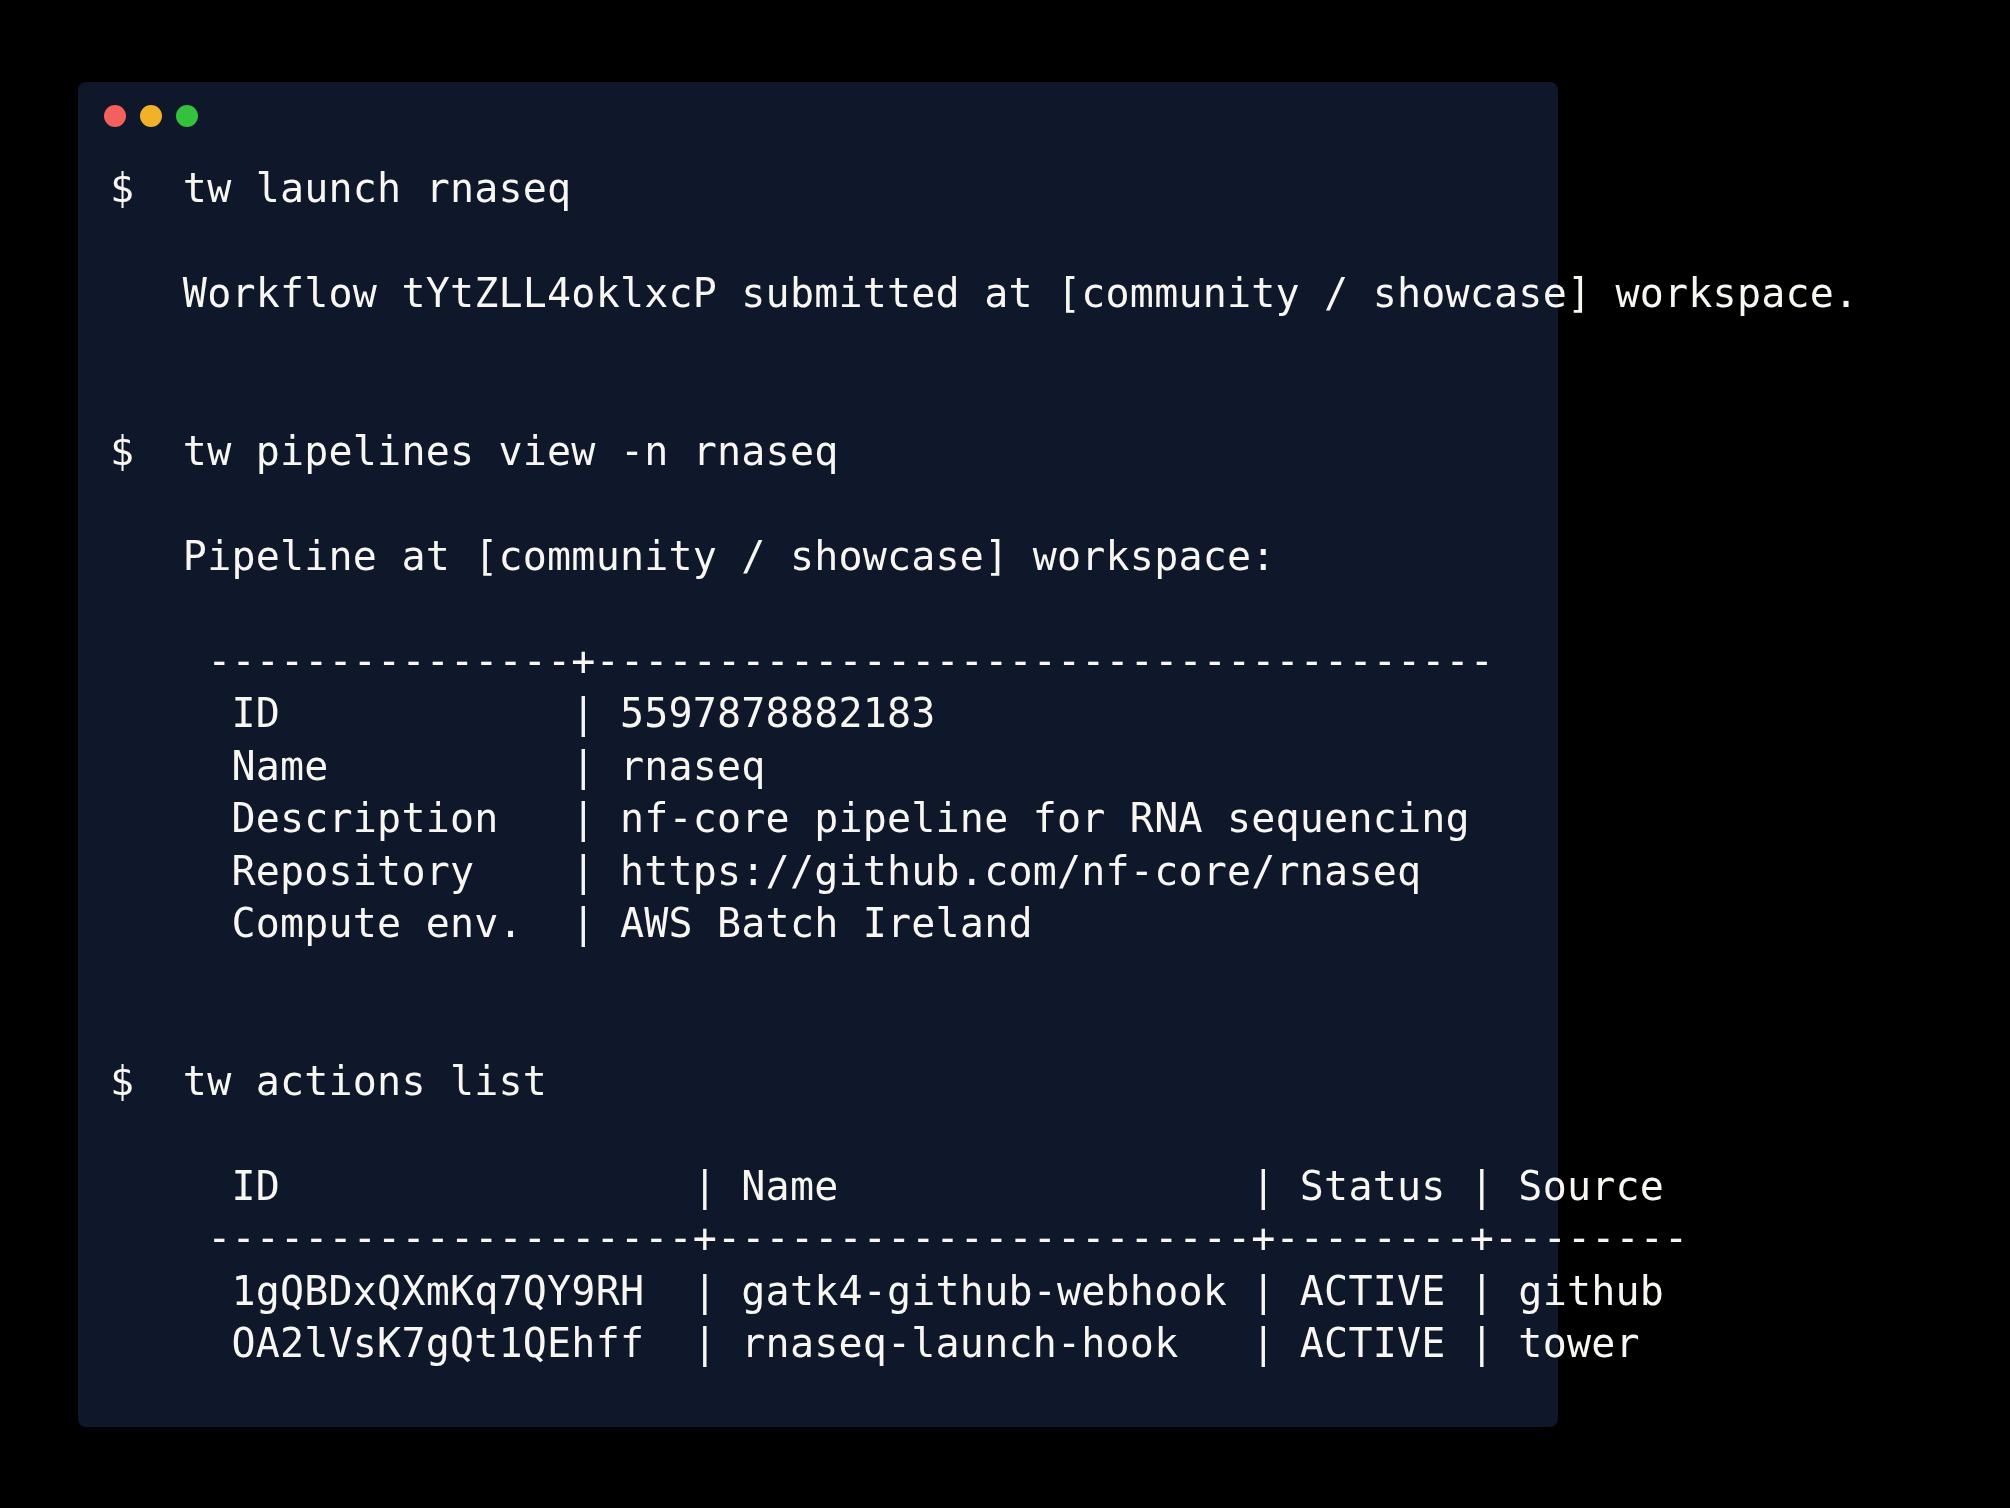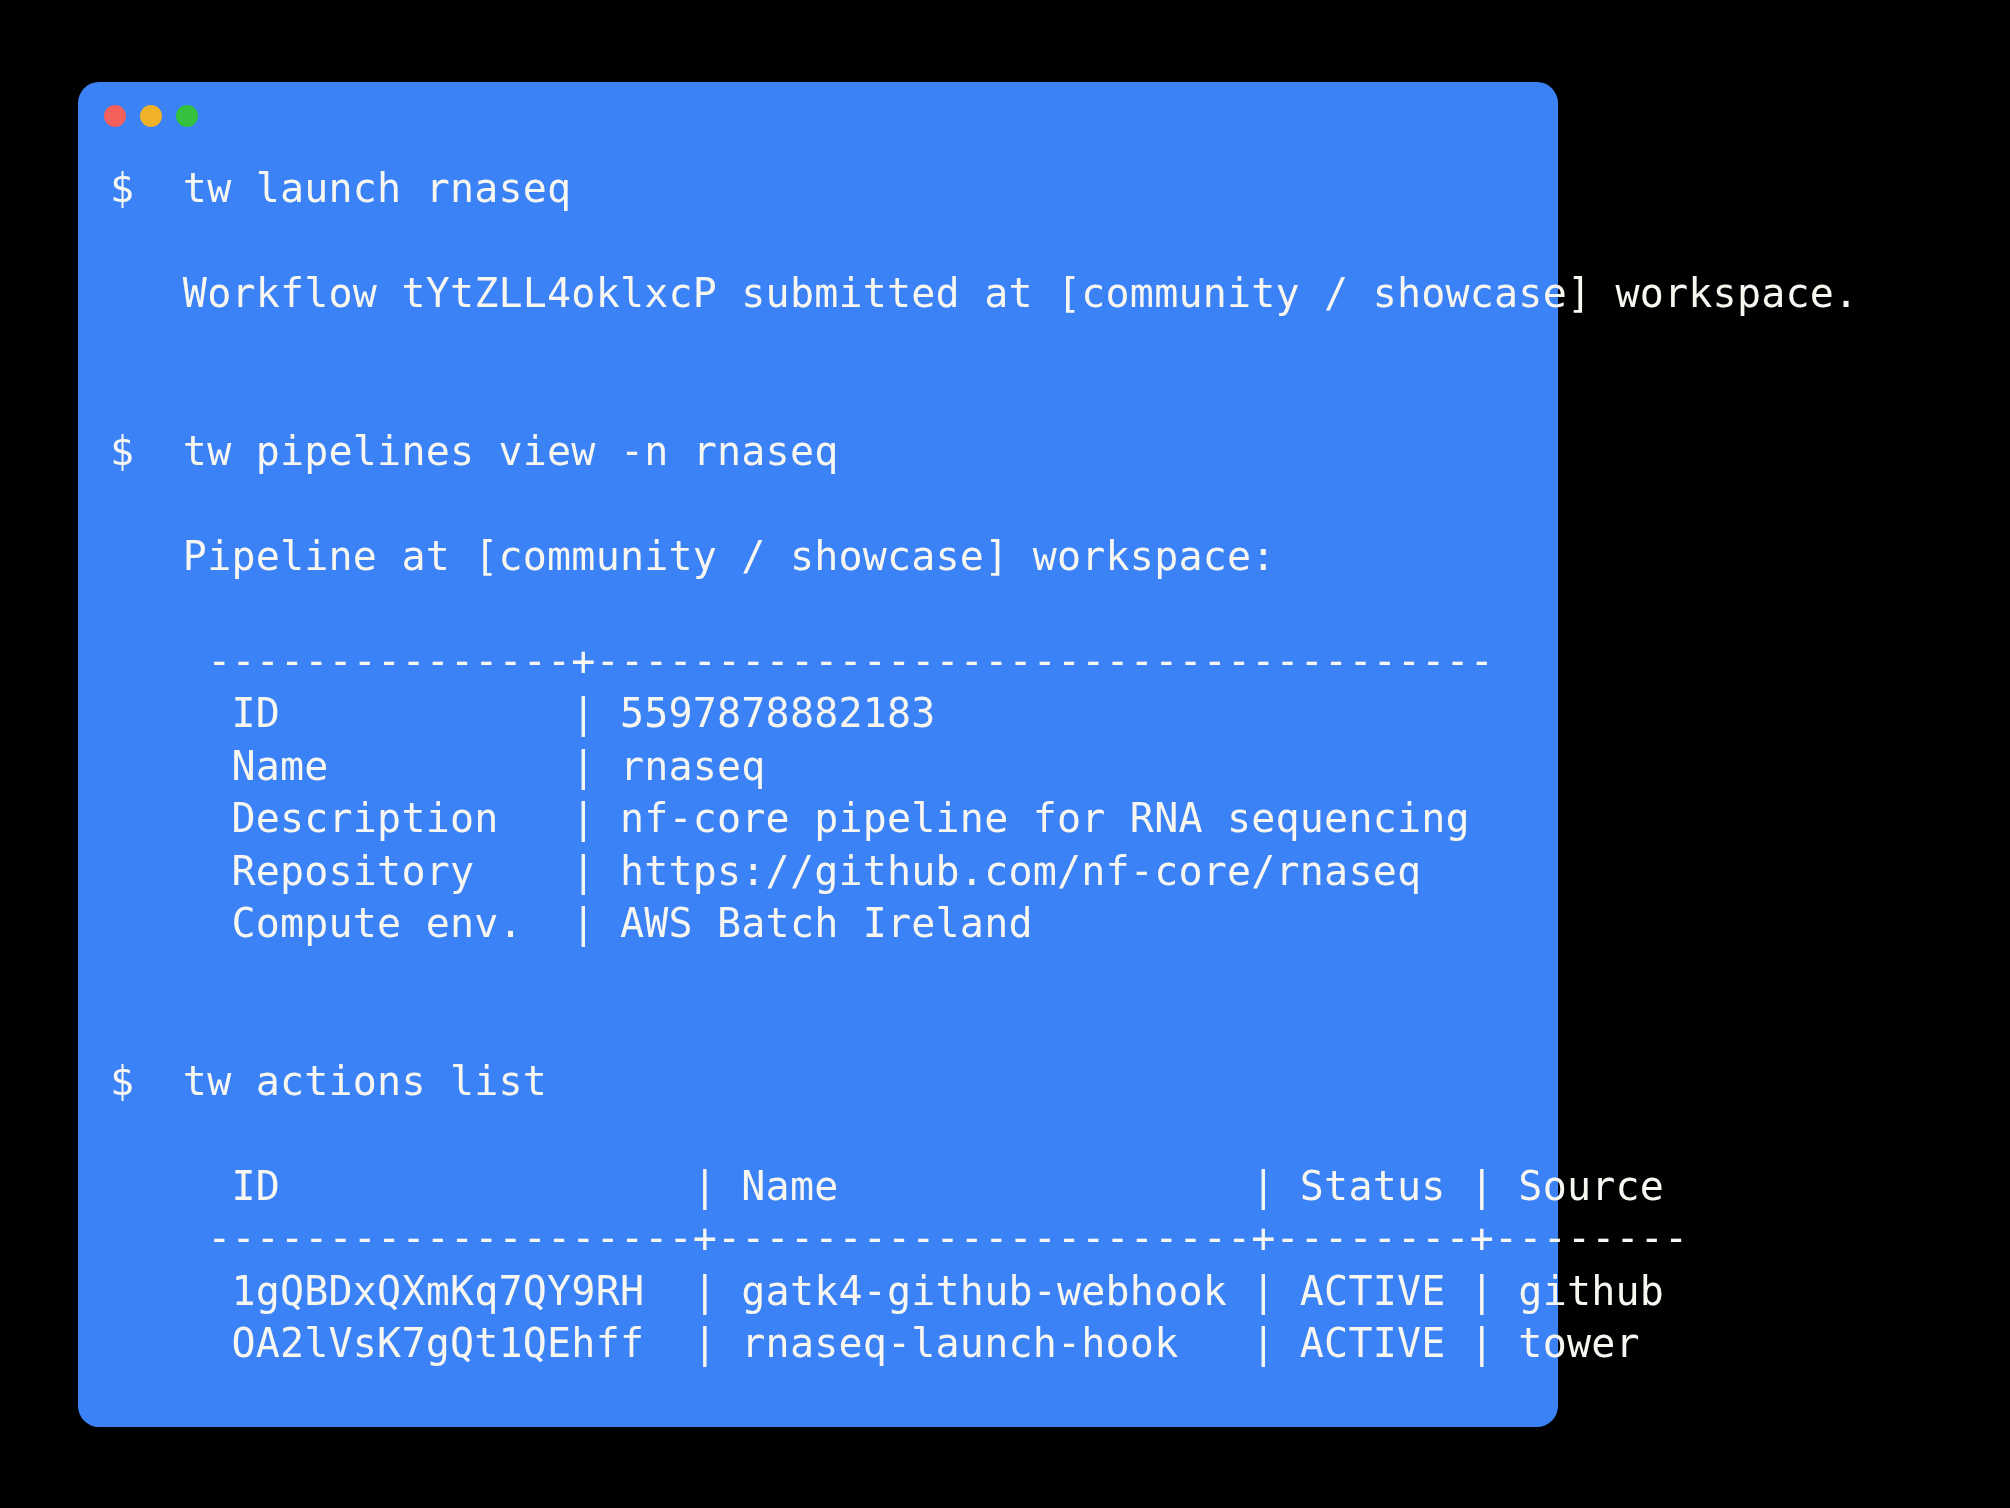--- a/index.html
+++ b/index.html
@@ -15,22 +15,22 @@
     width: 2010px;
     height: 1508px;
     background: #000000;
   }
   .terminal-window {
     position: absolute;
     left: 78px;
     top: 82px;
     width: 1480px;
     height: 1345px;
-    background: #3b82f6;
-    border-radius: 21px;
+    background: #0f172a;
+    border-radius: 8px;
   }
   .titlebar {
     position: absolute;
     left: 26px;
     top: 23px;
     height: 22px;
     display: flex;
     gap: 14px;
   }
   .dot {

